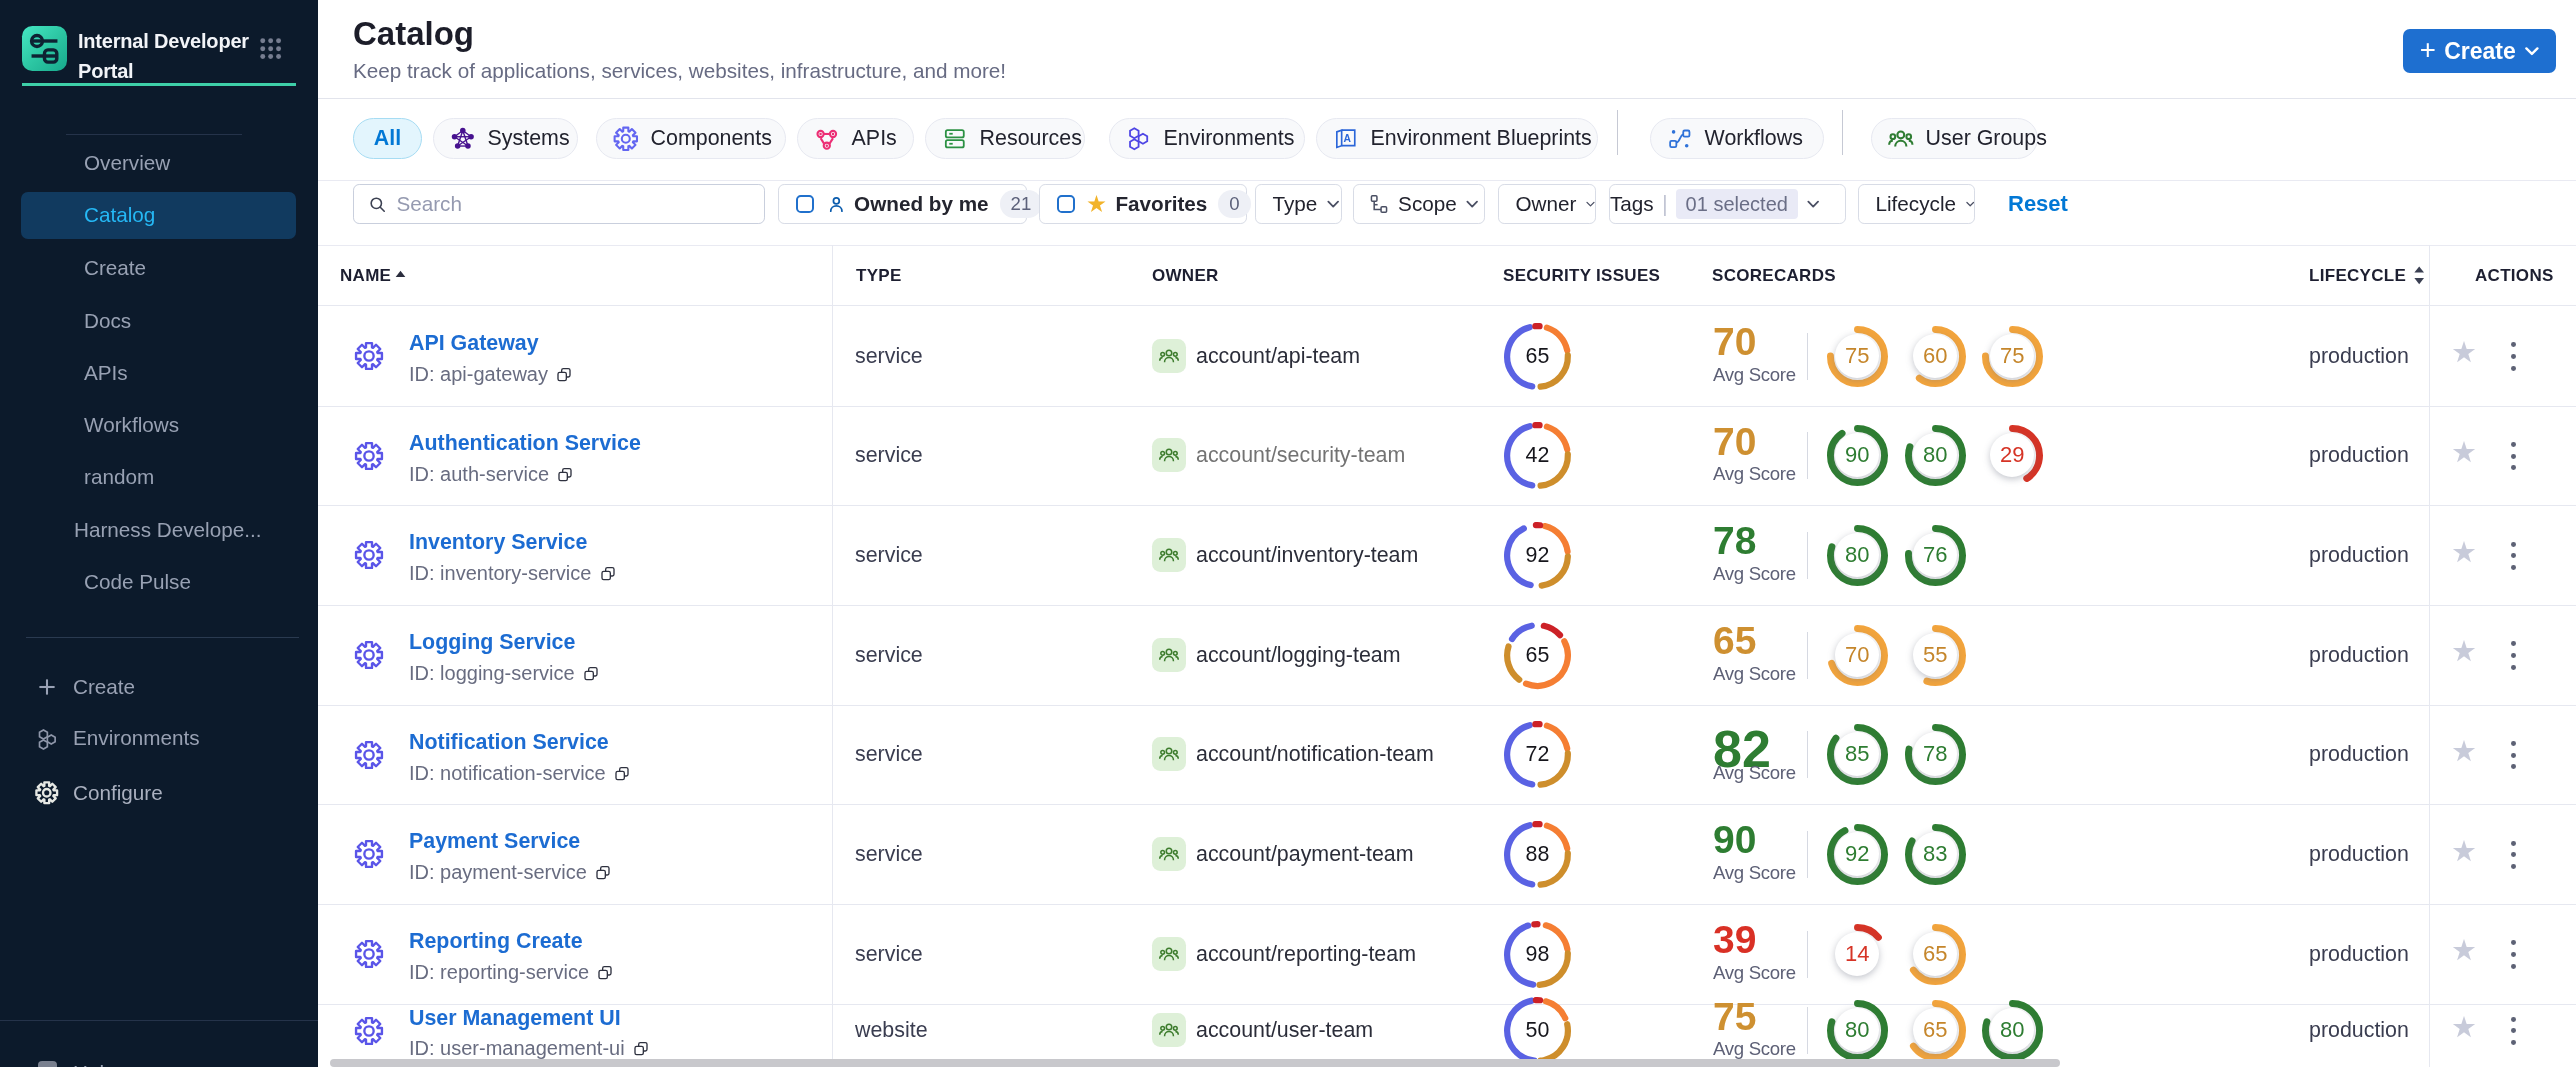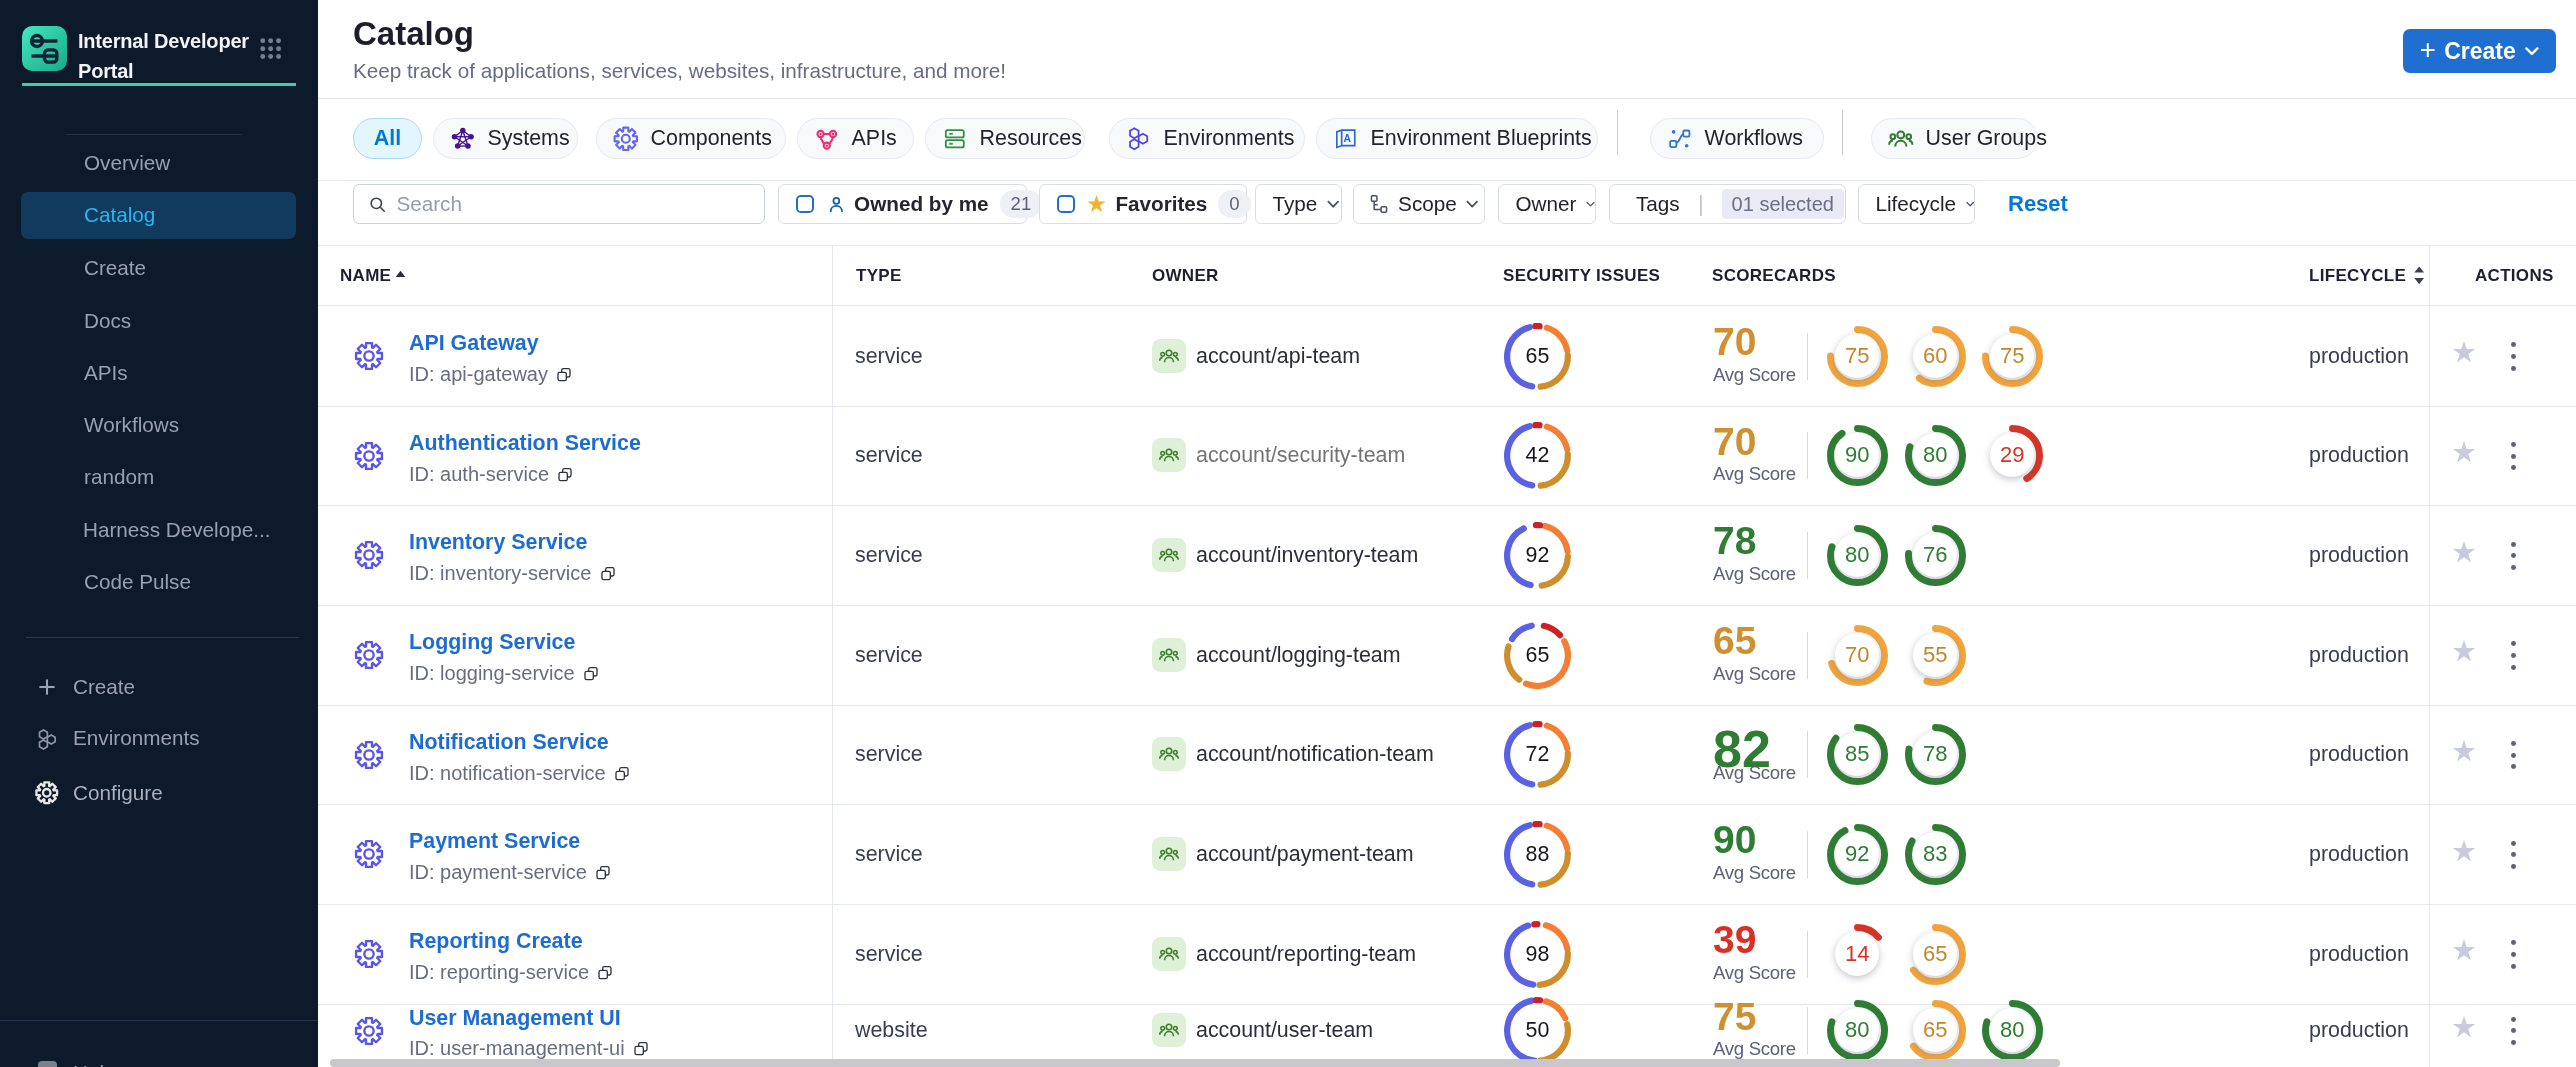--- a/index.html
+++ b/index.html
@@ -24,21 +24,21 @@
     <div class="abs" style="left:22px;top:83px;width:274px;height:2.8px;background:#3ECFA8;"></div>
     <div class="abs" style="left:66px;top:134px;width:176px;height:1.4px;background:#25334A;"></div>
     <div class="abs" style="left:21.4px;top:192px;width:275px;height:47px;border-radius:6.9px;background:#113A5F;"></div>
     <div class="abs navtxt" style="left:84px;top:150px;line-height:26px;color:#98A1B3;">Overview</div>
     <div class="abs navtxt" style="left:84px;top:202px;line-height:26px;color:#25B8F5;">Catalog</div>
     <div class="abs navtxt" style="left:84px;top:255px;line-height:26px;color:#98A1B3;">Create</div>
     <div class="abs navtxt" style="left:84px;top:308px;line-height:26px;color:#98A1B3;">Docs</div>
     <div class="abs navtxt" style="left:84px;top:360px;line-height:26px;color:#98A1B3;">APIs</div>
     <div class="abs navtxt" style="left:84px;top:412px;line-height:26px;color:#98A1B3;">Workflows</div>
     <div class="abs navtxt" style="left:84px;top:464px;line-height:26px;color:#98A1B3;">random</div>
-    <div class="abs navtxt" style="left:83px;top:517px;line-height:26px;color:#98A1B3;">Harness Develope...</div>
+    <div class="abs navtxt" style="left:74px;top:517px;line-height:26px;color:#98A1B3;">Harness Develope...</div>
     <div class="abs navtxt" style="left:84px;top:569px;line-height:26px;color:#98A1B3;">Code Pulse</div>
     <div class="abs" style="left:25.5px;top:637px;width:273px;height:1.4px;background:#2A3A50;"></div>
     <svg class="abs" style="left:38px;top:678px;" width="18" height="18" viewBox="0 0 26 26">
       <line x1="13" y1="2" x2="13" y2="24" stroke="#9AA2B5" stroke-width="3"></line>
       <line x1="2" y1="13" x2="24" y2="13" stroke="#9AA2B5" stroke-width="3"></line>
     </svg>
     <div class="abs navtxt" style="left:73px;top:674px;line-height:26px;color:#99A1B3;">Create</div>
     <div class="abs" style="left:35px;top:727px;"><svg width="25" height="25" viewBox="0 0 36 36">
         <path d="M12.2,4.3 L17.8,7.6 L17.8,14.0 L12.2,17.3 L6.5,14.0 L6.5,7.6 Z" fill="none" stroke="#8E96A9" stroke-width="2.4"></path>
         <path d="M23.4,11.5 L29.0,14.8 L29.0,21.2 L23.4,24.5 L17.8,21.2 L17.8,14.8 Z" fill="none" stroke="#8E96A9" stroke-width="2.4"></path>
@@ -191,21 +191,21 @@
             <path d="M9 12 V24 H19"></path>
             <path d="M9 17 H14"></path>
           </g>
         </svg>
       </span>Scope<svg class="chev" width="12.4" height="8.3" viewBox="0 0 18 12">
         <polyline points="2,2.5 9,9.5 16,2.5" fill="none" stroke="#4A4F63" stroke-width="2.6" stroke-linecap="round" stroke-linejoin="round"></polyline>
       </svg></div>
     <div class="fitem" style="left:1498px;width:98px;padding-left:16.5px;">Owner<svg class="chev" width="12.4" height="8.3" viewBox="0 0 18 12">
         <polyline points="2,2.5 9,9.5 16,2.5" fill="none" stroke="#4A4F63" stroke-width="2.6" stroke-linecap="round" stroke-linejoin="round"></polyline>
       </svg></div>
-    <div class="fitem" style="left:1609px;width:237px;padding-left:26px;gap:10px;">Tags<span style="color:#C2C5D4;margin:0 8.3px;font-size:22px;">|</span><span style="background:#E9EAF6;border-radius:4.1px;color:#6A6E86;padding:3.4px 9.6px;font-size:20px;">01 selected</span><svg class="chev" width="12.4" height="8.3" viewBox="0 0 18 12">
+    <div class="fitem" style="left:1609px;width:237px;padding-left:0;">Tags<span style="color:#C2C5D4;margin:0 8.3px;font-size:22px;">|</span><span style="background:#E9EAF6;border-radius:4.1px;color:#6A6E86;padding:3.4px 9.6px;font-size:20px;">01 selected</span><svg class="chev" width="12.4" height="8.3" viewBox="0 0 18 12">
         <polyline points="2,2.5 9,9.5 16,2.5" fill="none" stroke="#4A4F63" stroke-width="2.6" stroke-linecap="round" stroke-linejoin="round"></polyline>
       </svg></div>
     <div class="fitem" style="left:1858px;width:117px;padding-left:16.5px;">Lifecycle<svg class="chev" width="12.4" height="8.3" viewBox="0 0 18 12">
         <polyline points="2,2.5 9,9.5 16,2.5" fill="none" stroke="#4A4F63" stroke-width="2.6" stroke-linecap="round" stroke-linejoin="round"></polyline>
       </svg></div>
     <div class="abs" style="left:2008px;top:191px;font-size:22px;font-weight:bold;color:#0278D5;">Reset</div>
     <div class="abs" style="left:318px;top:245px;width:2258px;height:1px;background:#E9EAF2;"></div>
     <div class="abs" style="left:318px;top:305px;width:2258px;height:1px;background:#E6E8F0;"></div>
     <div class="abs" style="left:832px;top:245px;width:1px;height:822px;background:#E6E8F0;"></div>
     <div class="abs" style="left:2429px;top:245px;width:1px;height:822px;background:#E6E8F0;"></div>

